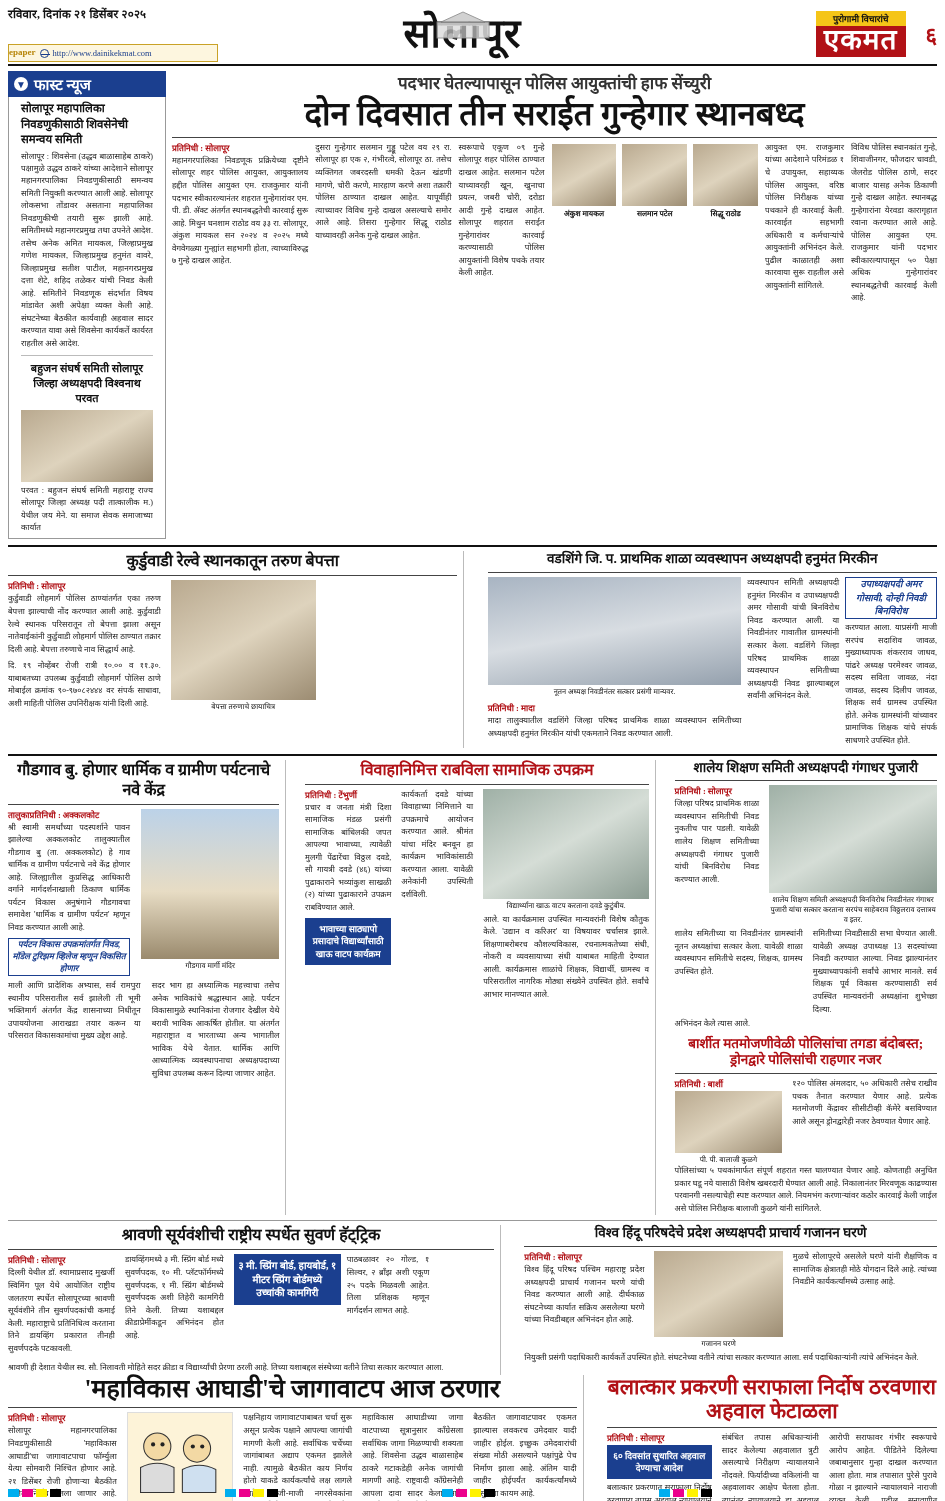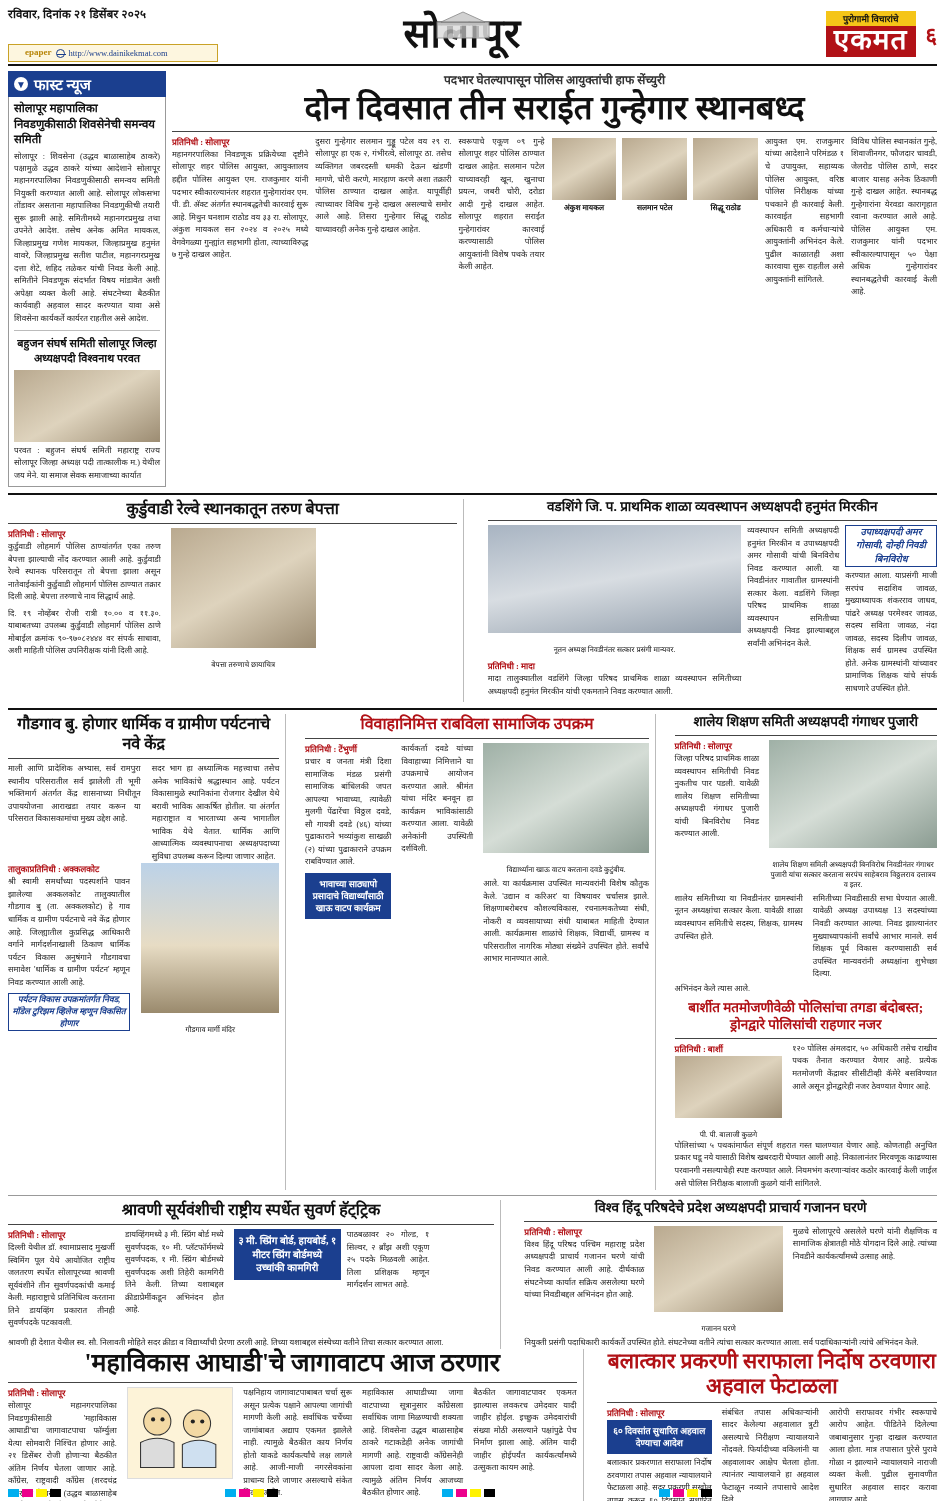--- a/index.html
+++ b/index.html
@@ -12,55 +12,55 @@
     overflow: hidden;
   }
   .page { width:945px; height:1501px; position:relative; padding:6px 8px; }
 
   
   .masthead { display:flex; align-items:center; justify-content:space-between;
     border-bottom:2px solid #111; padding-bottom:2px; height:60px; }
   .mh-left { width:210px; font-size:11px; line-height:1.5; }
   .mh-date { font-weight:bold; font-size:11.5px; color:#111; letter-spacing:.2px; }
   .mh-epaper { margin-top:21px; display:flex; align-items:center; gap:4px;
-    border:1px solid #c9a227; background:#fdf6df; padding:1px 16px; font-size:9px; }
+    border:1px solid #c9a227; background:#fdf6df; padding:1px 0; font-size:9px; }
   .mh-epaper .lbl { color:#b8860b; font-weight:bold; }
   .mh-epaper .url { color:#1a3e8c; font-size:8.5px; }
   .globe { width:9px; height:9px; border-radius:50%; border:1px solid #1a3e8c; position:relative; }
   .globe:after{ content:""; position:absolute; left:0; top:4px; width:9px; height:0; border-top:1px solid #1a3e8c;}
   .mh-center { flex:1; text-align:center; position:relative; }
   .mh-title { font-size:40px; font-weight:bold; letter-spacing:1px; line-height:1; font-family:"Liberation Serif", serif; }
   .mh-emblem { position:absolute; left:50%; transform:translateX(-50%); top:-4px;
      width:56px; height:30px; opacity:.85; }
-  .mh-right { width:230px; display:flex; align-items:center; justify-content:flex-end; gap:6px; }
+  .mh-right { width:230px; display:flex; align-items:center; justify-content:flex-end; gap:16px; }
   .ek-box { background:#b11116; color:#fff; padding:2px 8px 3px; text-align:center; }
   .ek-tag { font-size:9px; background:#f5c518; color:#111; display:block; margin:-2px -8px 1px; padding:1px 0; font-weight:bold;}
   .ek-main { font-size:28px; font-weight:bold; line-height:.95; letter-spacing:1px; }
   .pageno { font-size:22px; font-weight:bold; color:#b11116; padding-left:4px; }
 
   
   .cols { display:flex; gap:6px; margin-top:5px; }
   .col-left { width:158px; }
   .col-main { flex:1; }
 
   
   .fastnews-hd { background:#1b3f8f; color:#fff; display:flex; align-items:center; gap:6px;
     padding:3px 6px; font-weight:bold; font-size:15px; }
   .fn-dot { width:14px;height:14px;border-radius:50%;background:#fff;color:#1b3f8f;
      font-size:10px; display:flex;align-items:center;justify-content:center; }
-  .fastnews-body { border:1px solid #999; border-top:none; padding:4px 5px; }
+  .fastnews-body { border:1px solid #999; border-top:none; padding:4px 12px; }
   .fn-head { font-size:11.5px; font-weight:bold; line-height:1.35; margin-bottom:3px; }
   .fn-text { font-size:8.2px; line-height:1.52; text-align:justify; color:#222; }
   .fn-rule { border-top:1px solid #bbb; margin:5px 0; }
   .fn-head2 { font-size:11px; font-weight:bold; line-height:1.35; color:#111; text-align:center;}
   .photo-box { background:#ccc; position:relative; overflow:hidden; }
   .fn-photo { width:100%; height:72px; margin-top:4px; }
 
   
-  .kicker { text-align:center; font-size:12px; font-weight:bold; color:#333; margin-bottom:2px;}
+  .kicker { text-align:center; font-size:17px; font-weight:bold; color:#333; margin-bottom:2px;}
   .mega { text-align:center; font-size:33px; font-weight:bold; line-height:1.12; letter-spacing:0; }
   .rule-thin { border-top:1px solid #444; margin:4px 0; }
   .byline { font-size:8.5px; font-weight:bold; color:#b11116; margin-bottom:2px; }
 
   .mug-row { display:flex; gap:6px; justify-content:center; margin:2px 0 3px;}
   .mug { width:72px; }
   .mug .photo-box { height:62px; }
   .mug .cap { font-size:7.5px; text-align:center; margin-top:2px; font-weight:bold;}
 
   .sec-rule { border-top:2px solid #111; margin:6px 0 4px; }
@@ -89,21 +89,21 @@
 
   
   .colorbar { position:absolute; bottom:4px; left:8px; right:8px; display:flex; gap:0; height:8px; }
   .cb-group{ display:flex; gap:3px; margin-right:14px;}
   .cb { width:11px; height:8px; }
   .ph-temple { background:linear-gradient(180deg,#bcd2e8 0%,#e7dcc4 55%,#9a8a6d 100%); }
   .ph-group  { background:linear-gradient(170deg,#a8b4c2 0%,#d8dde2 50%,#94a0ad 100%); }
   .ph-portrait{ background:linear-gradient(150deg,#b9a98f 0%,#ded3bd 50%,#9c8c72 100%); }
   .ph-crowd  { background:linear-gradient(150deg,#9fb0a6 0%,#d5ddd6 50%,#8b9c92 100%); }
   .ph-cartoon{ background:#fdf3d8; }
-  .cap-c { font-size:7.4px; text-align:center; line-height:1.35; margin-top:12px;}
+  .cap-c { font-size:7.4px; text-align:center; line-height:1.35; margin-top:2px;}
   .flexrow { display:flex; gap:6px; }
   .vline { border-left:1px solid #bbb; }
 </style>
 </head>
 <body>
 
 <div class="page">
 
   <div class="masthead">
     <div class="mh-left">
@@ -238,36 +238,36 @@
     </div>
   </div>
 
   <div class="sec-rule"></div>
 
   <div class="flexrow">
 
     <div style="width:30%">
       <h2 class="story-hd center">गौडगाव बु. होणार धार्मिक व ग्रामीण पर्यटनाचे नवे केंद्र</h2>
       <div class="rule-thin"></div>
+      <div class="flexrow">
+        <div style="width:46%">
+          <div class="byline">तालुकाप्रतिनिधी : अक्कलकोट</div>
+          <div class="txt">
+              <p>श्री स्वामी समर्थांच्या पदस्पर्शाने पावन झालेल्या अक्कलकोट तालुक्यातील गौडगाव बु (ता. अक्कलकोट) हे गाव धार्मिक व ग्रामीण पर्यटनाचे नवे केंद्र होणार आहे. जिल्ह्यातील कुप्रसिद्ध आधिकारी वर्गाने मार्गदर्शनाखाली ठिकाण धार्मिक पर्यटन विकास अनुषंगाने गौडगावचा समावेश 'धार्मिक व ग्रामीण पर्यटन' म्हणून निवड करण्यात आली आहे.</p>
+            </div>
+          <div class="blue-box" style="font-size:8.5px;margin-top:3px">पर्यटन विकास उपक्रमांतर्गत निवड, मॉडेल टुरिझम व्हिलेज म्हणून विकसित होणार</div>
+        </div>
+        <div style="width:54%; padding-left:5px;">
+          <div class="photo-box ph-temple" style="height:150px"></div>
+          <div class="cap-c">गौडगाव मार्गी मंदिर</div>
+        </div>
+      </div>
       <div class="flexrow" style="margin-top:4px">
         <div style="width:50%" class="txt">माली आणि प्रादेशिक अभ्यास, सर्व रामपुरा स्थानीय परिसरातील सर्व झालेली ती भूमी भक्तिमार्ग अंतर्गत केंद्र शासनाच्या निधीतून उपाययोजना आराखडा तयार करून या परिसरात विकासकामांचा मुख्य उद्देश आहे.</div>
         <div style="width:50%; padding-left:5px" class="txt">सदर भाग हा अध्यात्मिक महत्त्वाचा तसेच अनेक भाविकांचे श्रद्धास्थान आहे. पर्यटन विकासामुळे स्थानिकांना रोजगार देखील येथे बरावी भाविक आकर्षित होतील. या अंतर्गत महाराष्ट्रात व भारताच्या अन्य भागातील भाविक येथे येतात. धार्मिक आणि आध्यात्मिक व्यवस्थापनाचा अध्यक्षपदाच्या सुविधा उपलब्ध करून दिल्या जाणार आहेत.</div>
-      </div>
-      <div class="flexrow">
-        <div style="width:46%">
-          <div class="byline">तालुकाप्रतिनिधी : अक्कलकोट</div>
-          <div class="txt">
-              <p>श्री स्वामी समर्थांच्या पदस्पर्शाने पावन झालेल्या अक्कलकोट तालुक्यातील गौडगाव बु (ता. अक्कलकोट) हे गाव धार्मिक व ग्रामीण पर्यटनाचे नवे केंद्र होणार आहे. जिल्ह्यातील कुप्रसिद्ध आधिकारी वर्गाने मार्गदर्शनाखाली ठिकाण धार्मिक पर्यटन विकास अनुषंगाने गौडगावचा समावेश 'धार्मिक व ग्रामीण पर्यटन' म्हणून निवड करण्यात आली आहे.</p>
-            </div>
-          <div class="blue-box" style="font-size:8.5px;margin-top:3px">पर्यटन विकास उपक्रमांतर्गत निवड, मॉडेल टुरिझम व्हिलेज म्हणून विकसित होणार</div>
-        </div>
-        <div style="width:54%; padding-left:5px;">
-          <div class="photo-box ph-temple" style="height:150px"></div>
-          <div class="cap-c">गौडगाव मार्गी मंदिर</div>
-        </div>
       </div>
     </div>
 
     <div style="width:1.5%" class="vline"></div>
 
     <div style="width:38%">
       <h2 class="story-hd center red-hd">विवाहानिमित्त राबविला सामाजिक उपक्रम</h2>
       <div class="rule-thin"></div>
       <div class="flexrow">
         <div style="width:26%">

